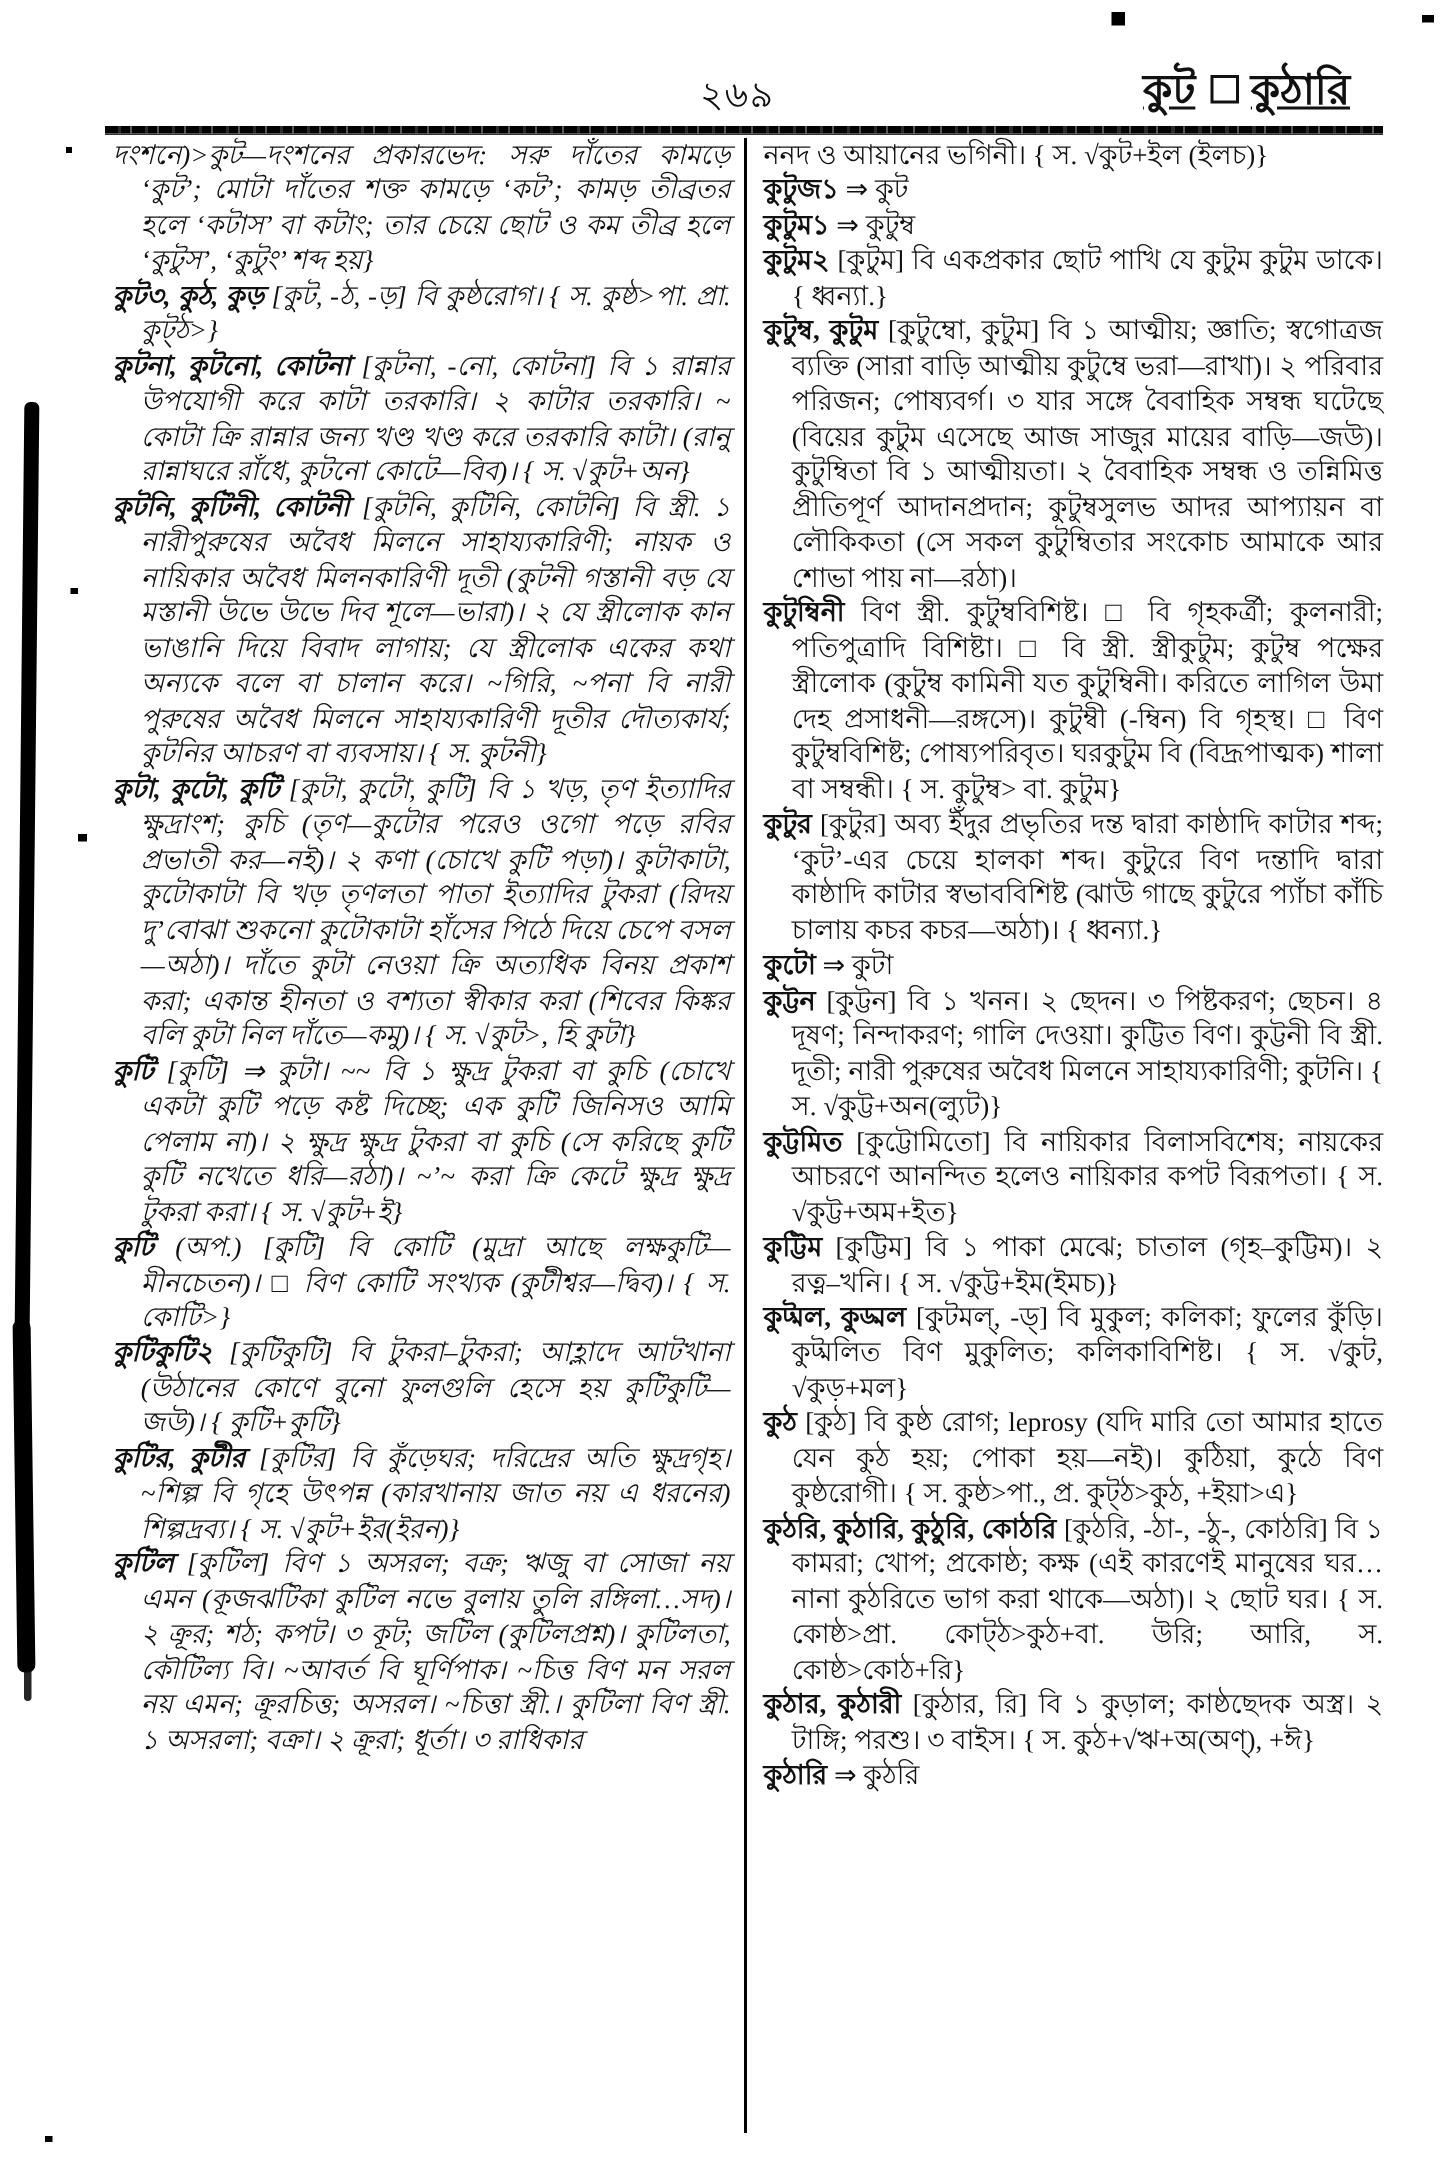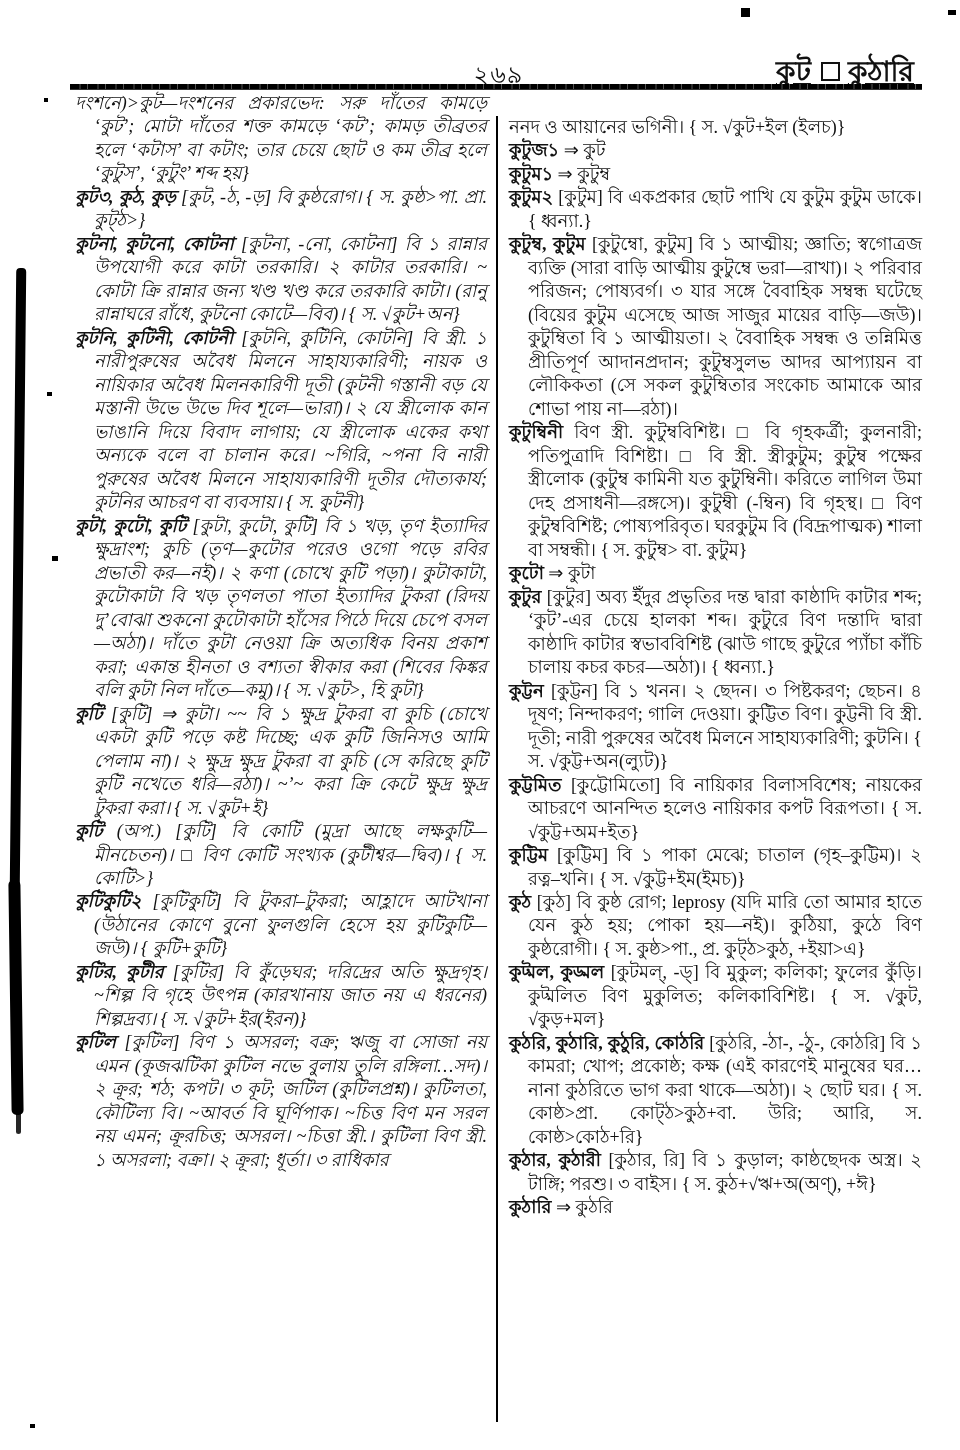--- a/index.html
+++ b/index.html
@@ -10,21 +10,21 @@
     color:#111;
     position:relative;
     overflow:hidden;
   }
   .page{
     position:absolute;inset:0;
     padding:0;
   }
   
   .header{
-    position:absolute;top:38px;left:75px;right:38px;height:44px;margin-top:12px;
+    position:absolute;top:38px;left:75px;right:52px;height:44px;
   }
   .page-number{
     position:absolute;left:0;right:0;text-align:center;
     top:6px;font-size:24px;letter-spacing:1px;
   }
   .header-keywords{
     position:absolute;right:8px;top:0;
     font-size:28px;font-weight:bold;text-decoration:underline;
   }
   .header-keywords .sq{
@@ -40,21 +40,21 @@
   
   .columns{
     position:absolute;top:92px;left:75px;right:38px;bottom:28px;
     display:flex;
   }
   .col{
     text-align:justify;
     font-size:18px;line-height:1.305;
   }
   .col.left{width:412px;padding-right:9px;font-style:italic;}
-  .col.right{flex:1;border-left:2px solid #000;padding-left:11px;margin-top:24px;}
+  .col.right{flex:1;border-left:2px solid #000;padding-left:11px;}
   .entry{
     margin:0;
     padding-left:1.05em;
     text-indent:-1.05em;
   }
   .entry .head{font-weight:bold;}
   
   .artifact{position:absolute;background:#000;}
   .a-edge1{left:13px;top:268px;width:10px;height:620px;border-radius:4px;transform:rotate(0.6deg);}
   .a-edge2{left:10px;top:880px;width:12px;height:235px;border-radius:5px;transform:rotate(-0.8deg);}
@@ -113,33 +113,33 @@
 
 
         <p class="entry"><b class="head">কুটুম১</b><span> ⇒ কুটুম্ব</span></p>
 
         <p class="entry"><b class="head">কুটুম২</b><span> [কুটুম] বি একপ্রকার ছোট পাখি যে কুটুম কুটুম ডাকে। { ধ্বন্যা.}</span></p>
 
         <p class="entry"><b class="head">কুটুম্ব, কুটুম</b><span> [কুটুম্বো, কুটুম] বি ১ আত্মীয়; জ্ঞাতি; স্বগোত্রজ ব্যক্তি (সারা বাড়ি আত্মীয় কুটুম্বে ভরা—রাখা)। ২ পরিবার পরিজন; পোষ্যবর্গ। ৩ যার সঙ্গে বৈবাহিক সম্বন্ধ ঘটেছে (বিয়ের কুটুম এসেছে আজ সাজুর মায়ের বাড়ি—জউ)। কুটুম্বিতা বি ১ আত্মীয়তা। ২ বৈবাহিক সম্বন্ধ ও তন্নিমিত্ত প্রীতিপূর্ণ আদানপ্রদান; কুটুম্বসুলভ আদর আপ্যায়ন বা লৌকিকতা (সে সকল কুটুম্বিতার সংকোচ আমাকে আর শোভা পায় না—রঠা)।</span></p>
 
         <p class="entry"><b class="head">কুটুম্বিনী</b><span> বিণ স্ত্রী. কুটুম্ববিশিষ্ট। □ বি গৃহকর্ত্রী; কুলনারী; পতিপুত্রাদি বিশিষ্টা। □ বি স্ত্রী. স্ত্রীকুটুম; কুটুম্ব পক্ষের স্ত্রীলোক (কুটুম্ব কামিনী যত কুটুম্বিনী। করিতে লাগিল উমা দেহ প্রসাধনী—রঙ্গসে)। কুটুম্বী (-ম্বিন) বি গৃহস্থ। □ বিণ কুটুম্ববিশিষ্ট; পোষ্যপরিবৃত। ঘরকুটুম বি (বিদ্রূপাত্মক) শালা বা সম্বন্ধী। { স. কুটুম্ব&gt; বা. কুটুম}</span></p>
 
+        <p class="entry"><b class="head">কুটুর</b><span> [কুটুর] অব্য ইঁদুর প্রভৃতির দন্ত দ্বারা কাষ্ঠাদি কাটার শব্দ; ‘কুট’-এর চেয়ে হালকা শব্দ। কুটুরে বিণ দন্তাদি দ্বারা কাষ্ঠাদি কাটার স্বভাববিশিষ্ট (ঝাউ গাছে কুটুরে প্যাঁচা কাঁচি চালায় কচর কচর—অঠা)। { ধ্বন্যা.}</span></p>
+
         <p class="entry"><b class="head">কুটো</b><span> ⇒ কুটা</span></p>
-
-        <p class="entry"><b class="head">কুটুর</b><span> [কুটুর] অব্য ইঁদুর প্রভৃতির দন্ত দ্বারা কাষ্ঠাদি কাটার শব্দ; ‘কুট’-এর চেয়ে হালকা শব্দ। কুটুরে বিণ দন্তাদি দ্বারা কাষ্ঠাদি কাটার স্বভাববিশিষ্ট (ঝাউ গাছে কুটুরে প্যাঁচা কাঁচি চালায় কচর কচর—অঠা)। { ধ্বন্যা.}</span></p>
 
         <p class="entry"><b class="head">কুট্টন</b><span> [কুট্টন] বি ১ খনন। ২ ছেদন। ৩ পিষ্টকরণ; ছেচন। ৪ দূষণ; নিন্দাকরণ; গালি দেওয়া। কুট্টিত বিণ। কুট্টনী বি স্ত্রী. দূতী; নারী পুরুষের অবৈধ মিলনে সাহায্যকারিণী; কুটনি। { স. √কুট্ট+অন(ল্যুট)}</span></p>
 
         <p class="entry"><b class="head">কুট্টমিত</b><span> [কুট্টোমিতো] বি নায়িকার বিলাসবিশেষ; নায়কের আচরণে আনন্দিত হলেও নায়িকার কপট বিরূপতা। { স. √কুট্ট+অম+ইত}</span></p>
 
         <p class="entry"><b class="head">কুট্টিম</b><span> [কুট্টিম] বি ১ পাকা মেঝে; চাতাল (গৃহ–কুট্টিম)। ২ রত্ন–খনি। { স. √কুট্ট+ইম(ইমচ)}</span></p>
 
+        <p class="entry"><b class="head">কুট্মল, কুড্মল</b><span> [কুটমল্, -ড্] বি মুকুল; কলিকা; ফুলের কুঁড়ি। কুট্মলিত বিণ মুকুলিত; কলিকাবিশিষ্ট। { স. √কুট, √কুড়+মল}</span></p>
+
         <p class="entry"><b class="head">কুঠ</b><span> [কুঠ] বি কুষ্ঠ রোগ; leprosy (যদি মারি তো আমার হাতে যেন কুঠ হয়; পোকা হয়—নই)। কুঠিয়া, কুঠে বিণ কুষ্ঠরোগী। { স. কুষ্ঠ&gt;পা., প্র. কুট্ঠ&gt;কুঠ, +ইয়া&gt;এ}</span></p>
-
-        <p class="entry"><b class="head">কুট্মল, কুড্মল</b><span> [কুটমল্, -ড্] বি মুকুল; কলিকা; ফুলের কুঁড়ি। কুট্মলিত বিণ মুকুলিত; কলিকাবিশিষ্ট। { স. √কুট, √কুড়+মল}</span></p>
 
         <p class="entry"><b class="head">কুঠরি, কুঠারি, কুঠুরি, কোঠরি</b><span> [কুঠরি, -ঠা-, -ঠু-, কোঠরি] বি ১ কামরা; খোপ; প্রকোষ্ঠ; কক্ষ (এই কারণেই মানুষের ঘর…নানা কুঠরিতে ভাগ করা থাকে—অঠা)। ২ ছোট ঘর। { স. কোষ্ঠ&gt;প্রা. কোট্ঠ&gt;কুঠ+বা. উরি; আরি, স. কোষ্ঠ&gt;কোঠ+রি}</span></p>
 
         <p class="entry"><b class="head">কুঠার, কুঠারী</b><span> [কুঠার, রি] বি ১ কুড়াল; কাষ্ঠছেদক অস্ত্র। ২ টাঙ্গি; পরশু। ৩ বাইস। { স. কুঠ+√ঋ+অ(অণ্), +ঈ}</span></p>
 
         <p class="entry"><b class="head">কুঠারি</b><span> ⇒ কুঠরি</span></p>
       </div>
   </div>
 
   <div class="artifact a-edge1"></div>

